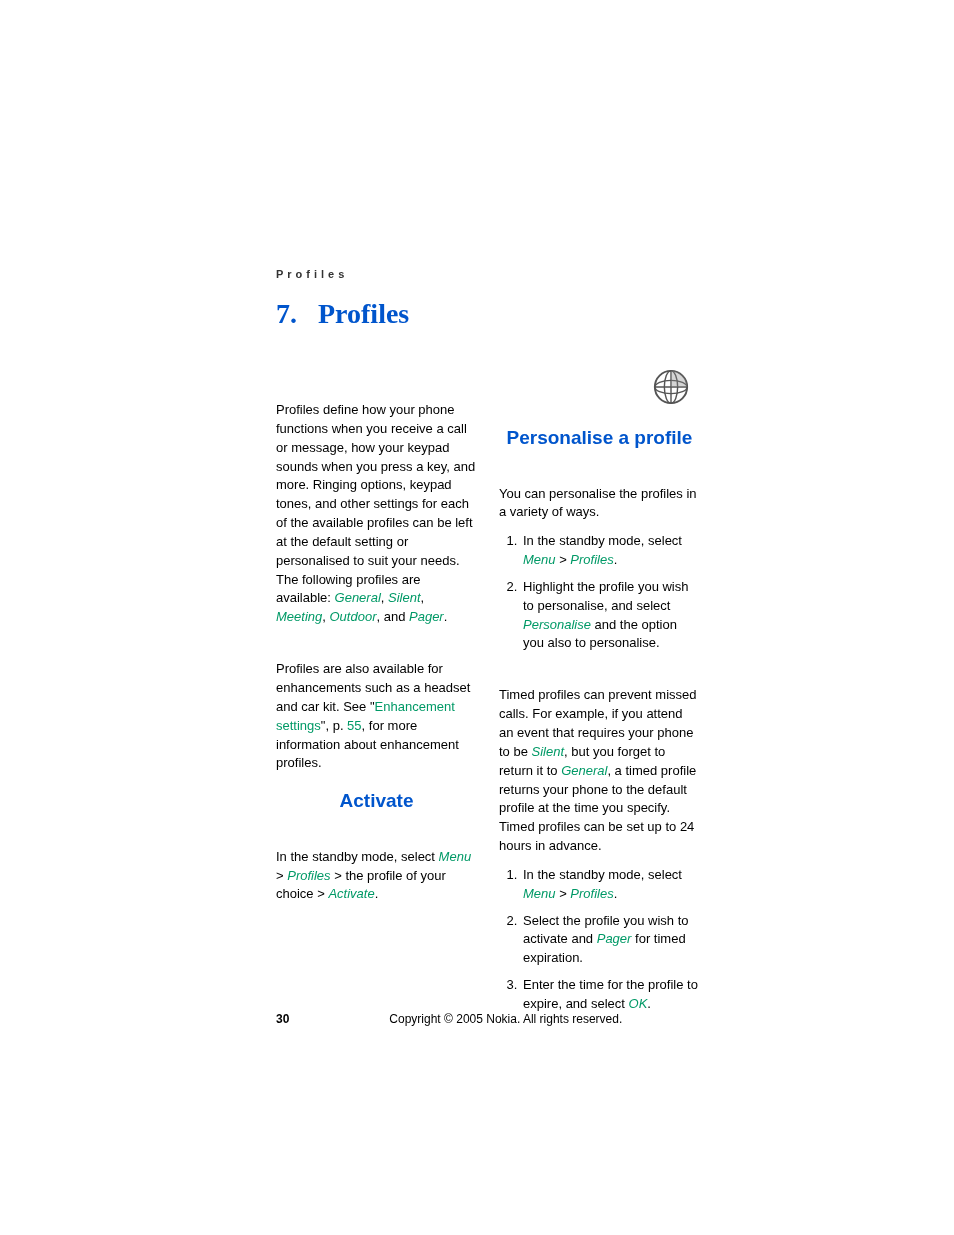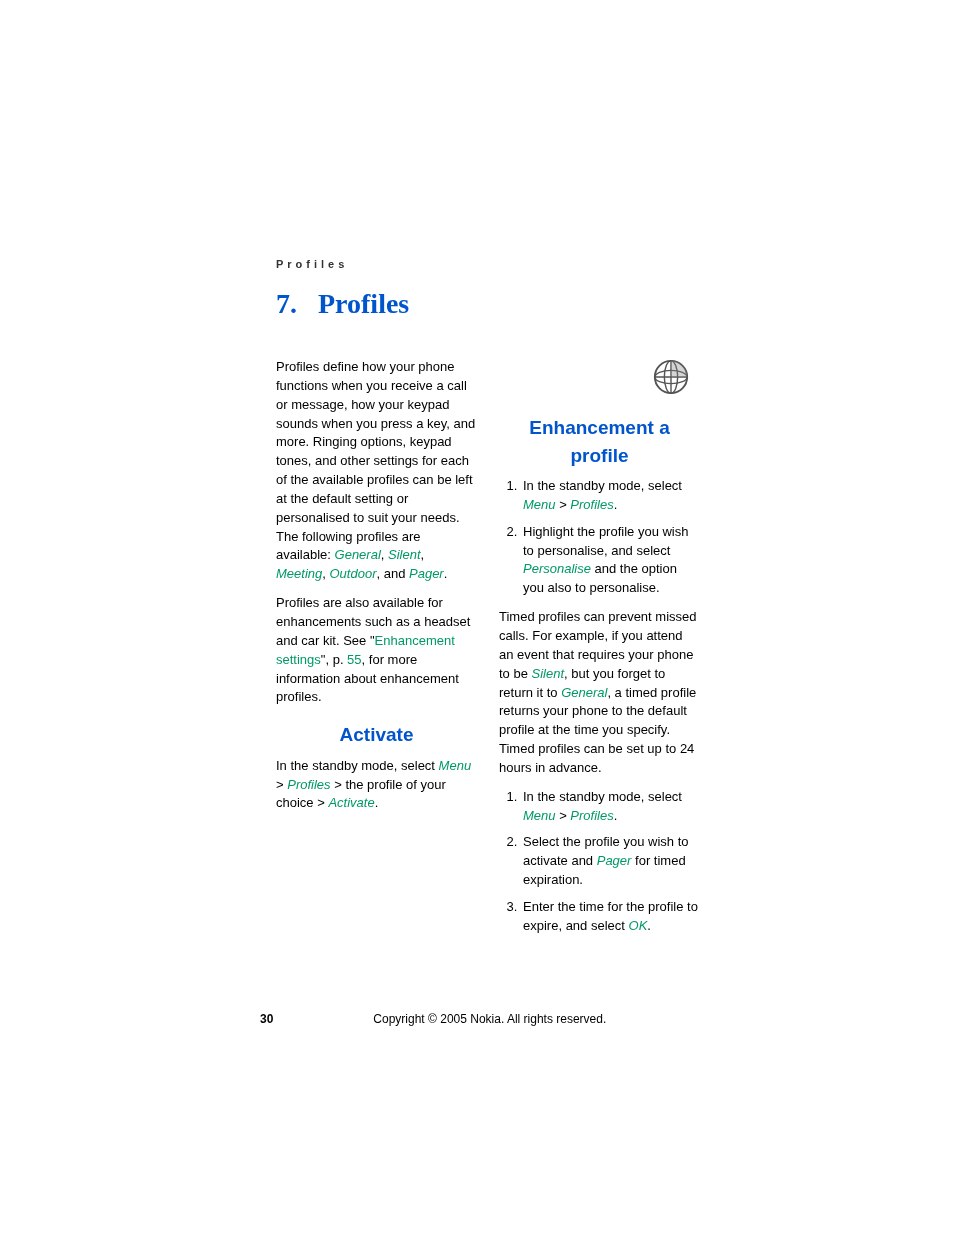--- a/index.html
+++ b/index.html
@@ -7,21 +7,21 @@
     width: 954px;
     height: 1235px;
     background: #fff;
     font-family: Arial, Helvetica, sans-serif;
     color: #000;
     position: relative;
   }
   .page {
     position: absolute;
     left: 276px;
-    top: 258px;
+    top: 268px;
     width: 424px;
   }
   .running-head {
     font-size: 11px;
     font-weight: bold;
     letter-spacing: 4px;
     color: #333;
     margin-bottom: 18px;
   }
   .chapter-title {
@@ -34,21 +34,21 @@
   .columns {
     display: flex;
     gap: 22px;
   }
   .col {
     width: 201px;
     font-size: 13px;
     line-height: 1.45;
     color: #000;
   }
-  .para { margin-bottom: 10px; }
+  .para { margin-bottom: 10px; margin-top: 33px; }
   .section-h {
     font-size: 19px;
     font-weight: bold;
     color: #0055cc;
     text-align: center;
     margin-top: 14px;
     margin-bottom: 8px;
   }
   .term { color: #009966; font-style: italic; }
   .xref { color: #009966; }
@@ -56,21 +56,21 @@
   ol li { margin-bottom: 8px; padding-left: 2px; }
   .icon-box {
     margin-left: auto;
     margin-right: 10px;
     margin-bottom: 18px;
     width: 38px;
     height: 38px;
   }
   .footer {
     position: absolute;
-    left: 260px;
+    left: 276px;
     top: 1012px;
     width: 424px;
     font-size: 12px;
   }
   .page-num { font-weight: bold; display: inline-block; width: 110px; }
   .copyright { display: inline; }
 </style>
 </head>
 <body>
 
@@ -103,21 +103,22 @@
         <svg viewBox="0 0 40 40">
           <circle cx="20" cy="20" r="17" fill="none" stroke="#555" stroke-width="2"></circle>
           <ellipse cx="20" cy="20" rx="17" ry="7" fill="none" stroke="#555" stroke-width="1.5"></ellipse>
           <ellipse cx="20" cy="20" rx="7" ry="17" fill="none" stroke="#555" stroke-width="1.5"></ellipse>
           <line x1="3" y1="20" x2="37" y2="20" stroke="#555" stroke-width="1.5"></line>
           <line x1="20" y1="3" x2="20" y2="37" stroke="#555" stroke-width="1.5"></line>
           <path d="M20 3 A17 17 0 0 1 37 20 L20 20 Z" fill="#888" opacity="0.35"></path>
         </svg>
       </div>
 
-      <div class="section-h" style="margin-top:0;">Enhancement a profile</div>
+      <div class="section-h" style="margin-top:0;">Personalise a profile</div>
+      <p class="para">You can personalise the profiles in a variety of ways.</p>
       <ol>
         <li>
           <span>In the standby mode, select </span><span class="term">Menu</span><span> &gt; </span><span class="term">Profiles</span><span>.</span>
         </li>
         <li>
           <span>Highlight the profile you wish to personalise, and select </span><span class="term">Personalise</span><span> and the option you also to personalise.</span>
         </li>
       </ol>
 
       <p class="para">

